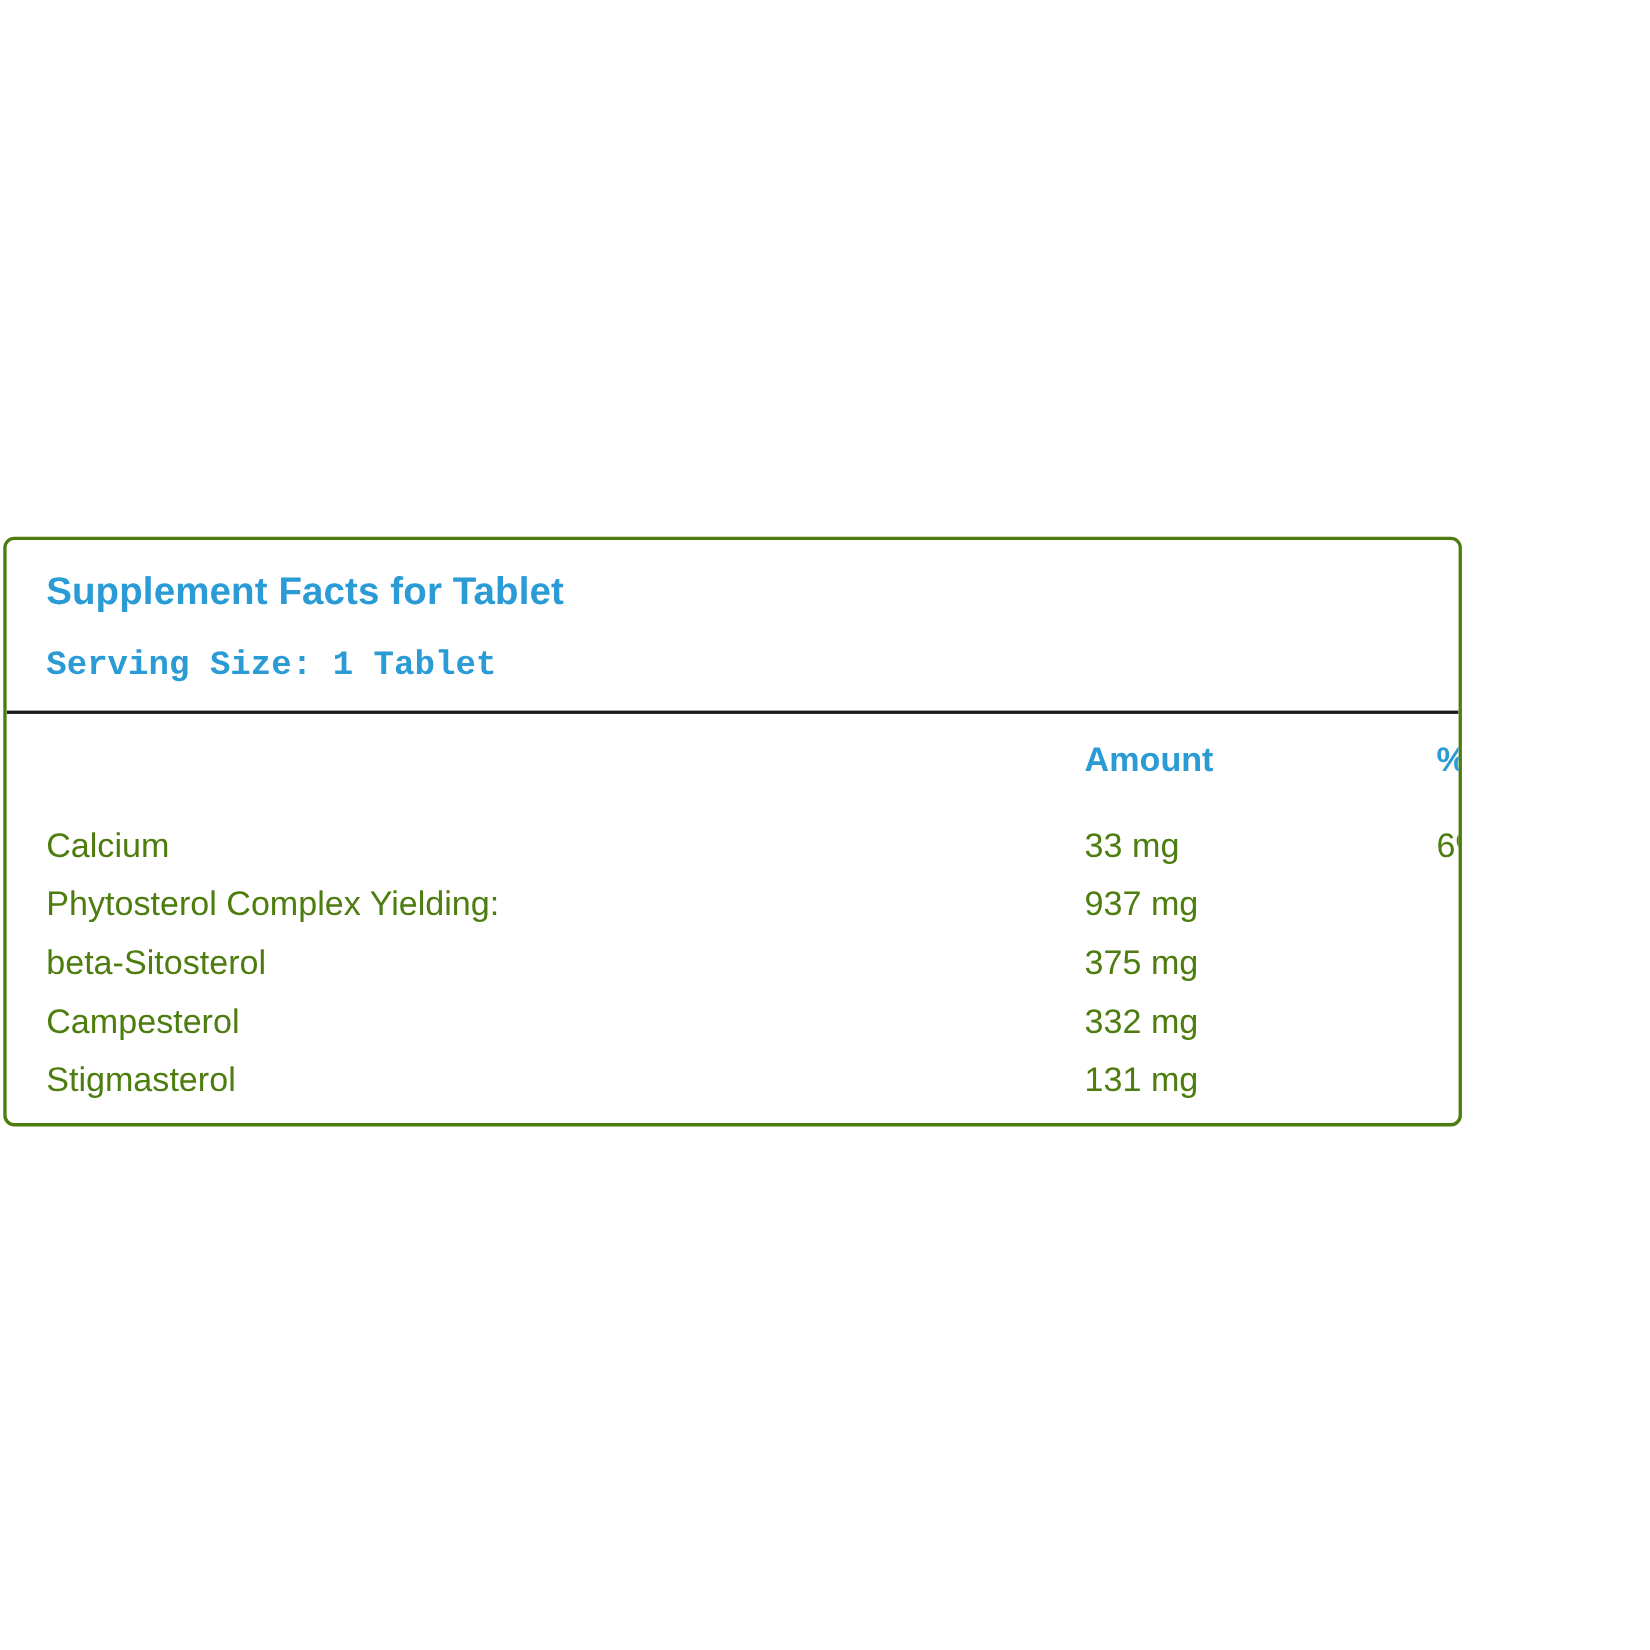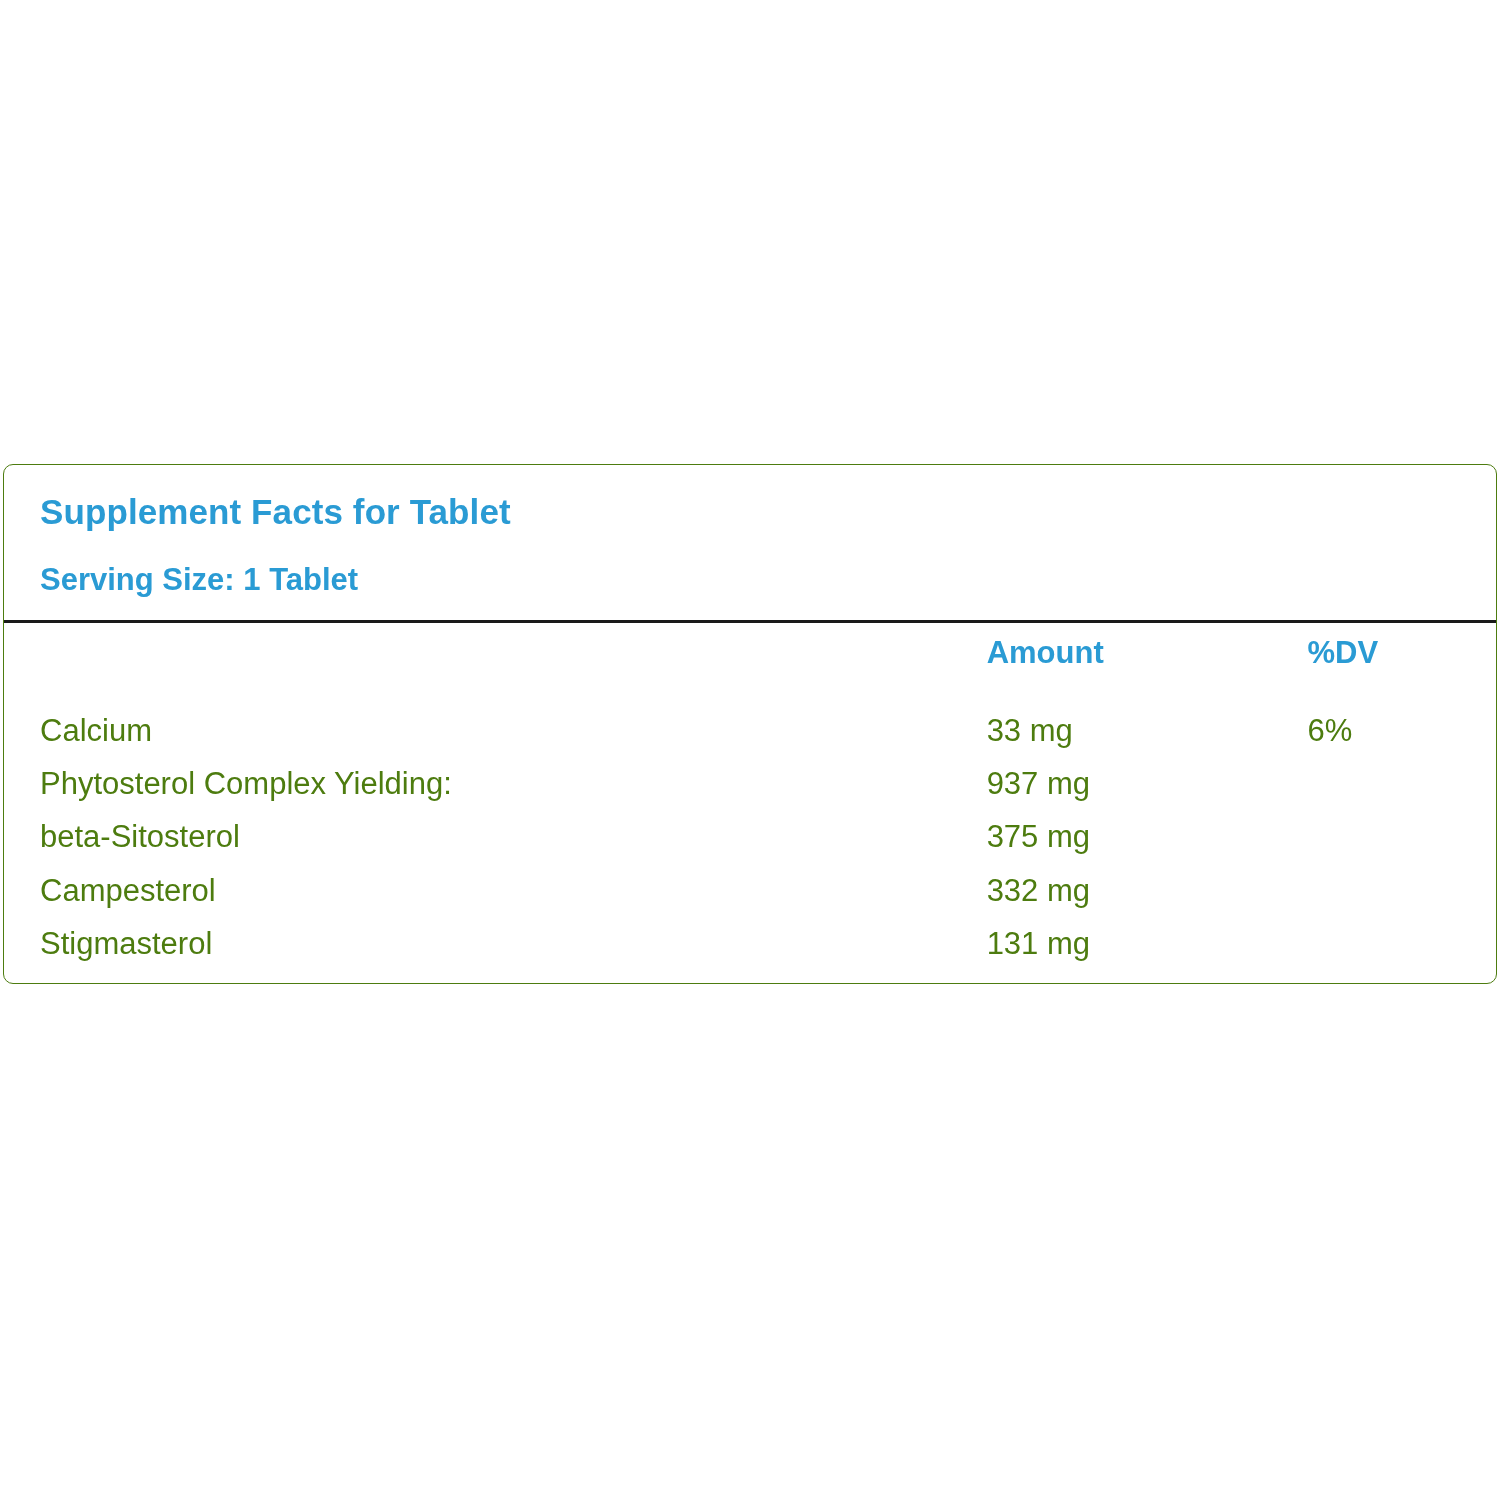--- a/index.html
+++ b/index.html
@@ -11,24 +11,24 @@
     width: 1500px;
     height: 1500px;
     font-family: "Liberation Sans", sans-serif;
     position: relative;
     overflow: hidden;
   }
 
   .panel {
     position: absolute;
     left: 3px;
-    top: 464px;
-    width: 1494px;
+    top: 488px;
+    width: 1326px;
     box-sizing: border-box;
-    border: 1px solid #4d7c0f;
+    border: 3px solid #4d7c0f;
     border-radius: 10px;
     background: #ffffff;
     overflow: hidden;
   }
 
   .panel-header {
     padding: 26px 0 22px 36px;
   }
 
   .panel-title {
@@ -39,20 +39,21 @@
     line-height: 1.2;
     margin: 0 0 28px 0;
   }
 
   .panel-serving {
     color: #2a9bd4;
     font-size: 31px;
     font-weight: bold;
     line-height: 1.2;
     margin: 0;
+    font-family: Liberation Mono, monospace;
   }
 
   .divider {
     height: 3px;
     background: #1a1a1a;
     width: 100%;
   }
 
   table.facts {
     width: 100%;
@@ -62,21 +63,21 @@
 
   table.facts col.c-name { width: 980px; }
   table.facts col.c-amount { width: 320px; }
   table.facts col.c-dv { width: 188px; }
 
   table.facts th {
     color: #2a9bd4;
     font-size: 31px;
     font-weight: bold;
     text-align: left;
-    padding: 12px 0 18px 0;
+    padding: 24px 0 18px 0;
   }
   table.facts th.th-name { padding-left: 36px; }
 
   table.facts td {
     color: #4d7c0f;
     font-size: 31px;
     font-weight: normal;
     padding: 3px 0 3px 0;
     line-height: 1.52;
     white-space: nowrap;

